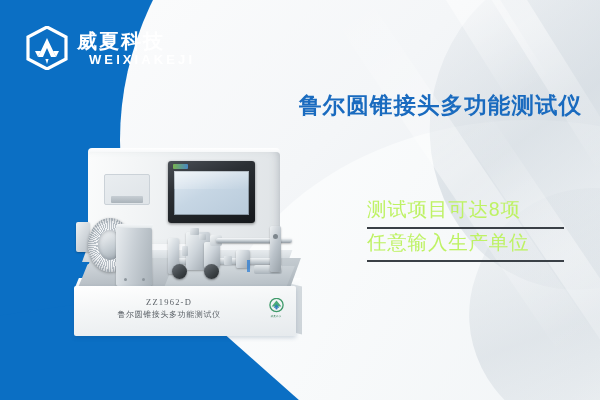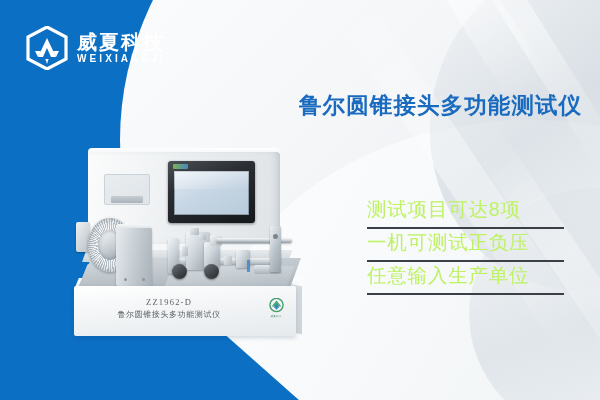--- a/index.html
+++ b/index.html
@@ -45,21 +45,21 @@
     position:absolute; left:-30px; bottom:-40px; width:330px; height:150px;
     background:#0b6fc4;
     clip-path:polygon(0 20%,62% 0,100% 74%,100% 100%,0 100%);
   }
 
   
   #logo{ position:absolute; left:26px; top:26px; display:flex; align-items:center; gap:9px; }
   .logo-mark{ width:42px; height:44px; flex:0 0 auto;}
   .logo-text{ display:flex; flex-direction:column; gap:1px;}
   .logo-cn{ color:#ffffff; font-size:20px; font-weight:bold; letter-spacing:2px; line-height:1.05; }
-  .logo-en{ color:#ffffff; font-size:10px; font-weight:bold; letter-spacing:3.1px; line-height:1; }
+  .logo-en{ color:#ffffff; font-size:13px; font-weight:bold; letter-spacing:3.1px; line-height:1;margin-left:12px; }
 
   
   #badge{
     position:absolute; left:371px; top:49px;
     padding:5px 17px 6px; border-radius:16px;
     background:#1f73d0;
     color:#ffffff; font-size:16px; font-weight:bold; letter-spacing:1.2px;
     white-space:nowrap; line-height:1.15;
     box-shadow:0 1px 3px rgba(20,70,130,.25);
   }
@@ -287,24 +287,20 @@
       <span class="logo-cn">威夏科技</span>
       <span class="logo-en">WEIXIAKEJI</span>
     </span>
   </div>
 
   <div id="main-title">鲁尔圆锥接头多功能测试仪</div>
 
   <div id="features">
     <div class="feat-row">
       <div class="feat-text">测试项目可达8项</div>
-      <div class="feat-rule"></div>
-    </div>
-    <div class="feat-row">
-      <div class="feat-text">一机可测试正负压</div>
       <div class="feat-rule"></div>
     </div>
     <div class="feat-row">
       <div class="feat-text">任意输入生产单位</div>
       <div class="feat-rule"></div>
     </div>
   </div>
 
   <div id="product">
 

